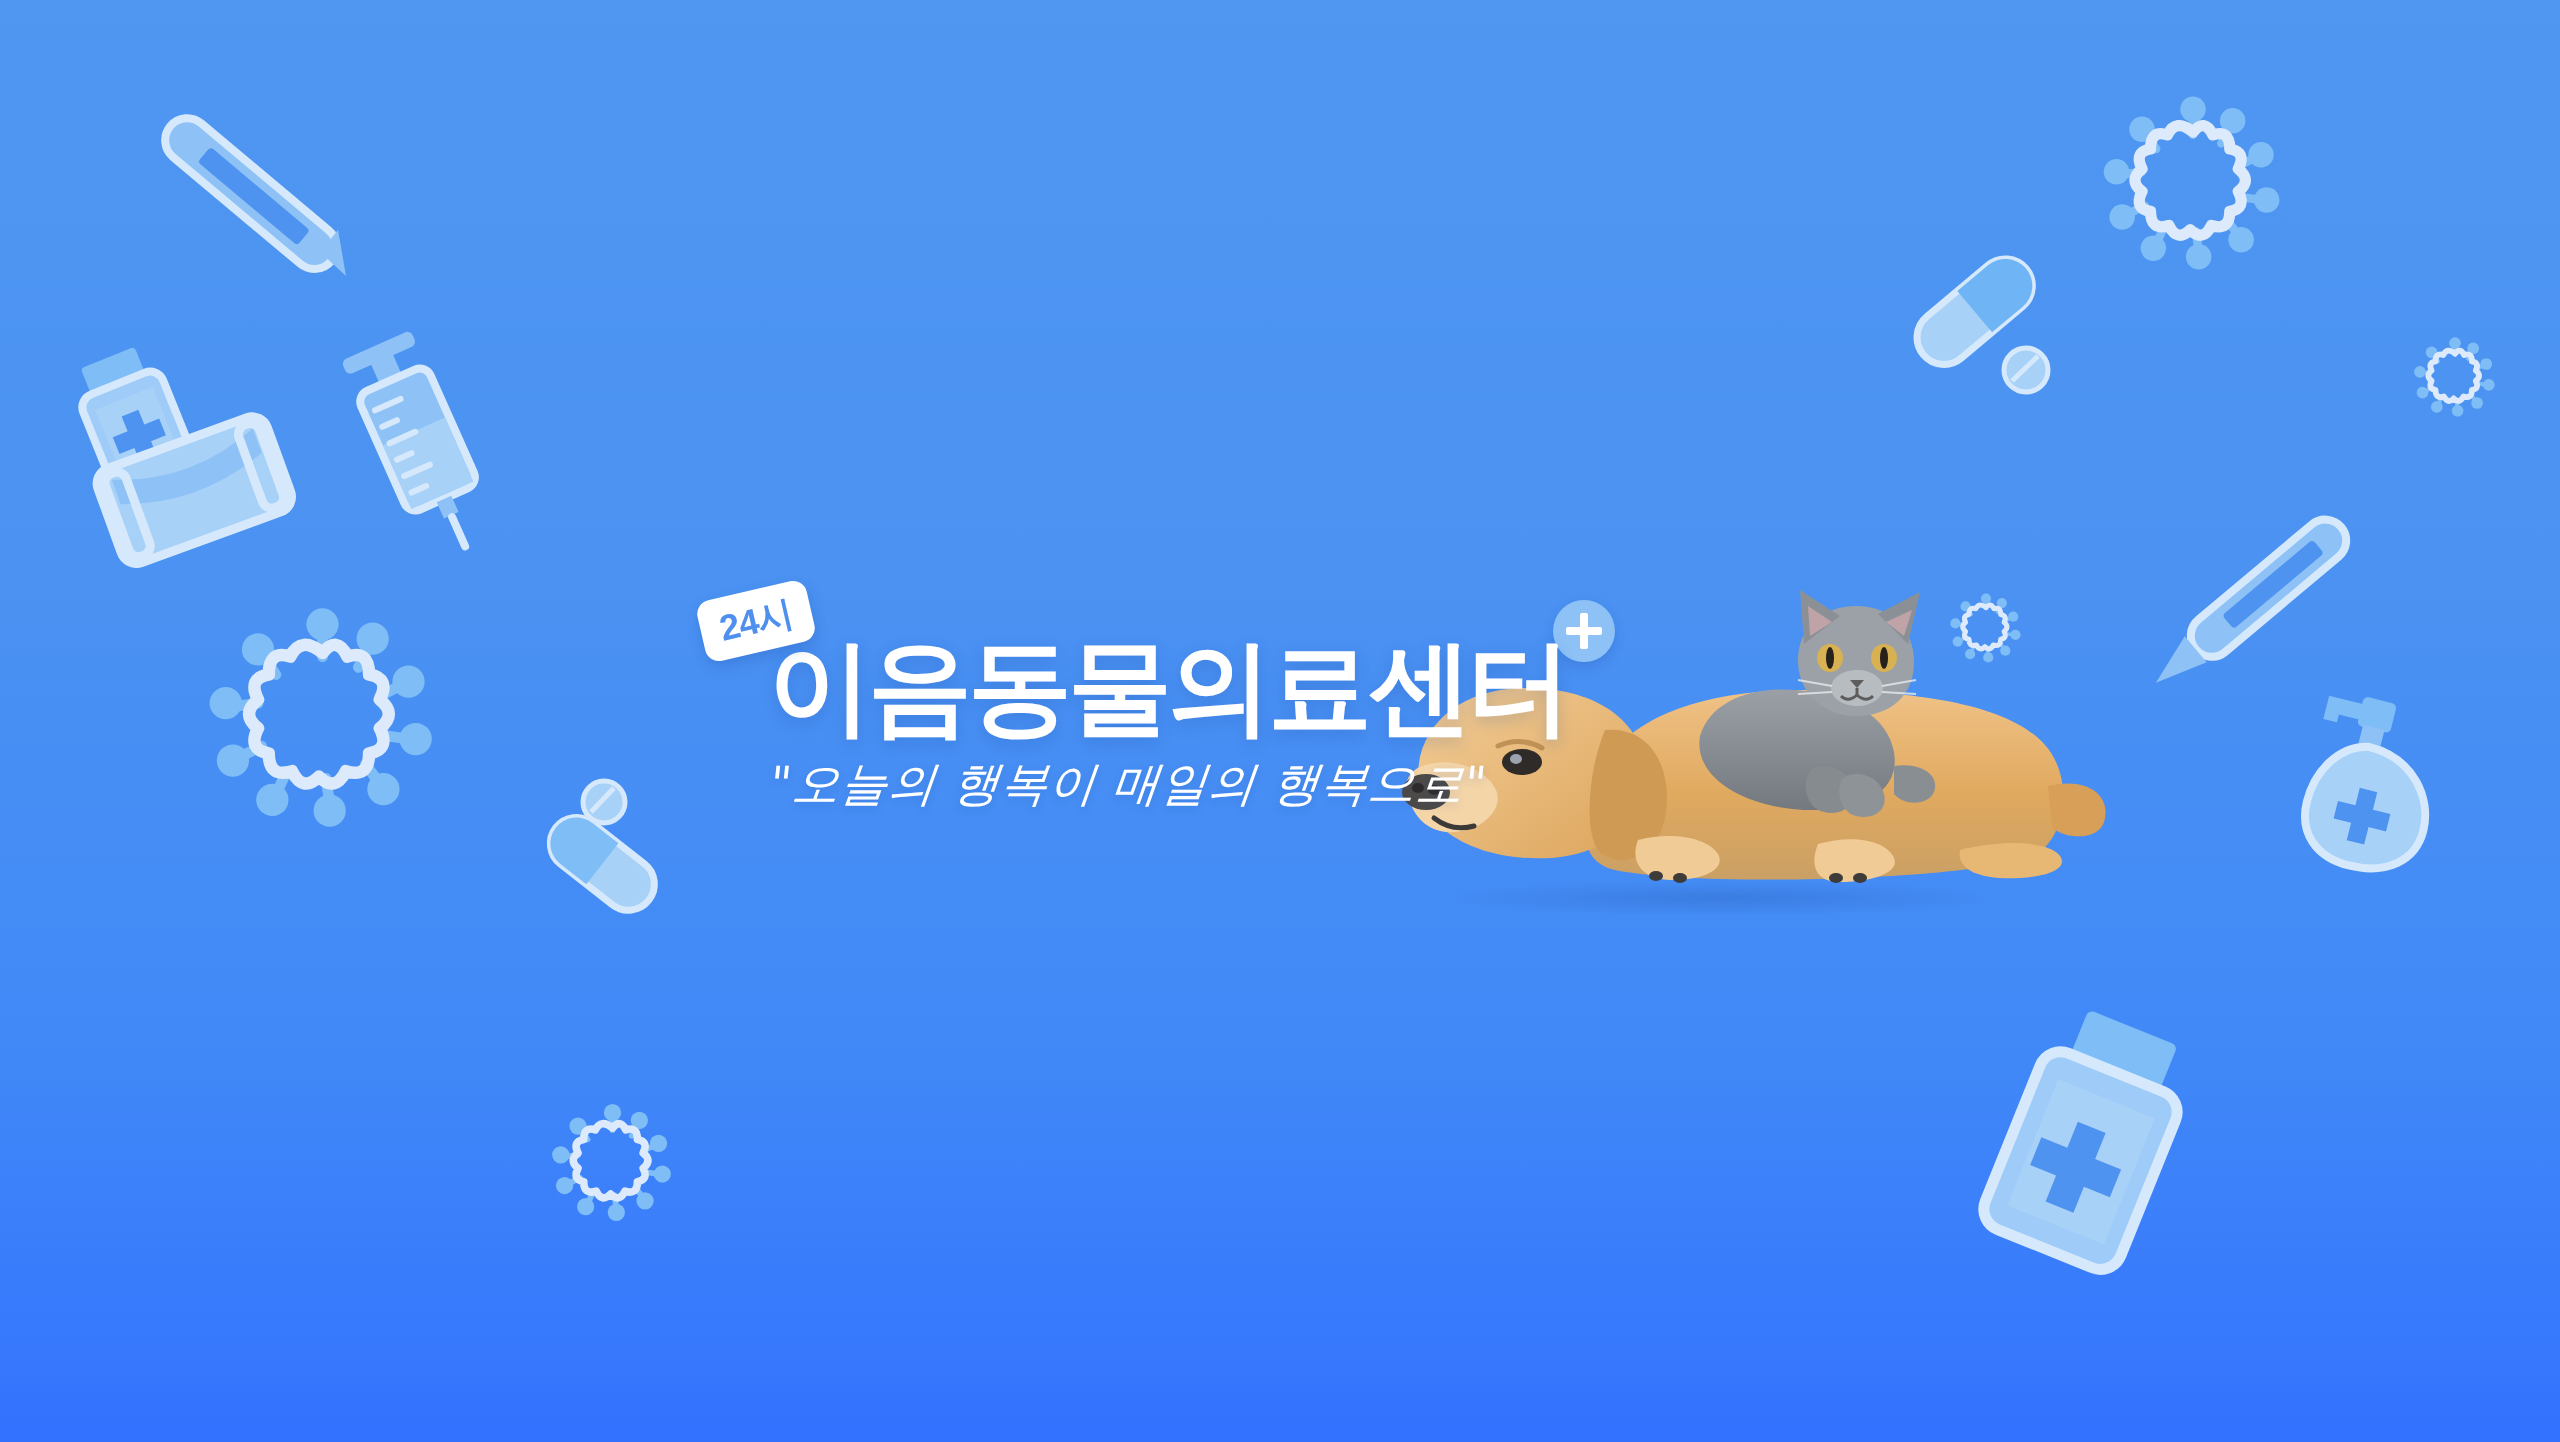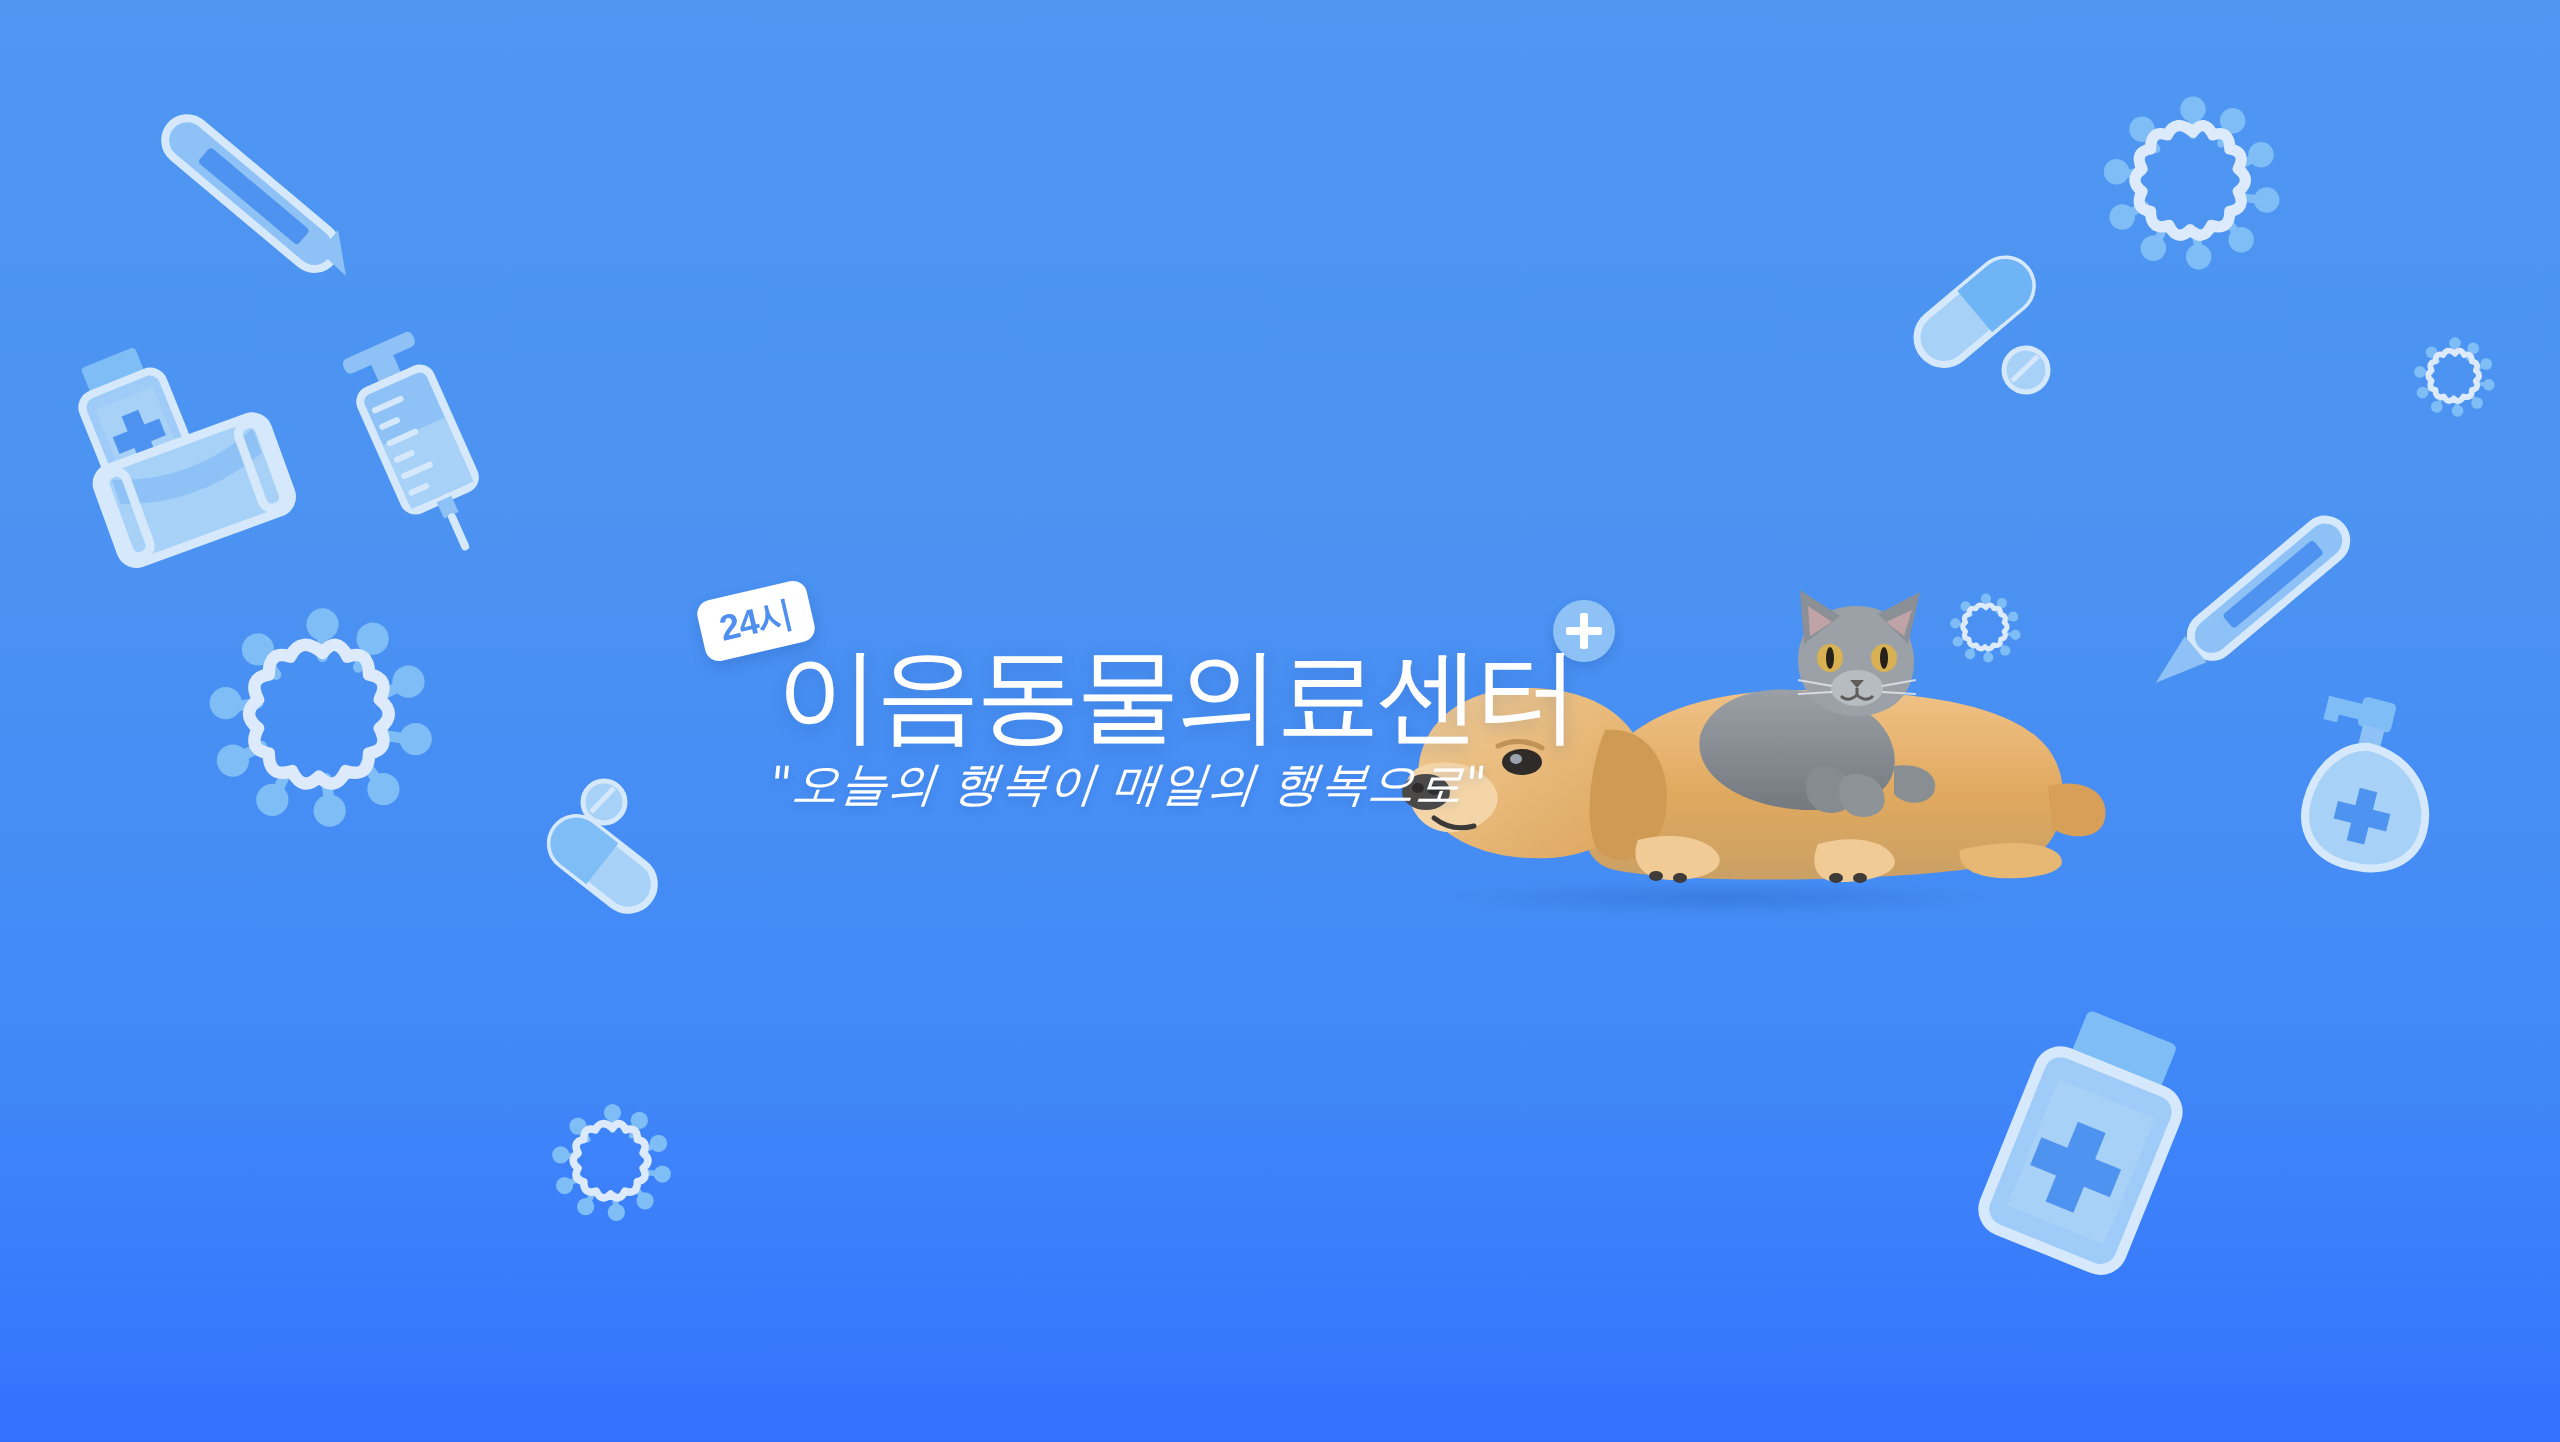--- a/index.html
+++ b/index.html
@@ -56,23 +56,23 @@
     font-size: 36px;
     font-weight: bold;
     letter-spacing: -1px;
     line-height: 1;
   }
 
   .hospital-name {
     position: absolute;
     left: 60px;
     top: 38px;
-    margin: 16px;
+    margin: 8px;
     font-size: 104px;
-    font-weight: normal;
+    font-weight: bold;
     color: #ffffff;
     letter-spacing: -4px;
     line-height: 1.08;
     white-space: nowrap;
     text-shadow: 0 5px 16px rgba(25, 70, 150, 0.22);
     z-index: 2;
   }
 
   .slogan {
     position: absolute;

